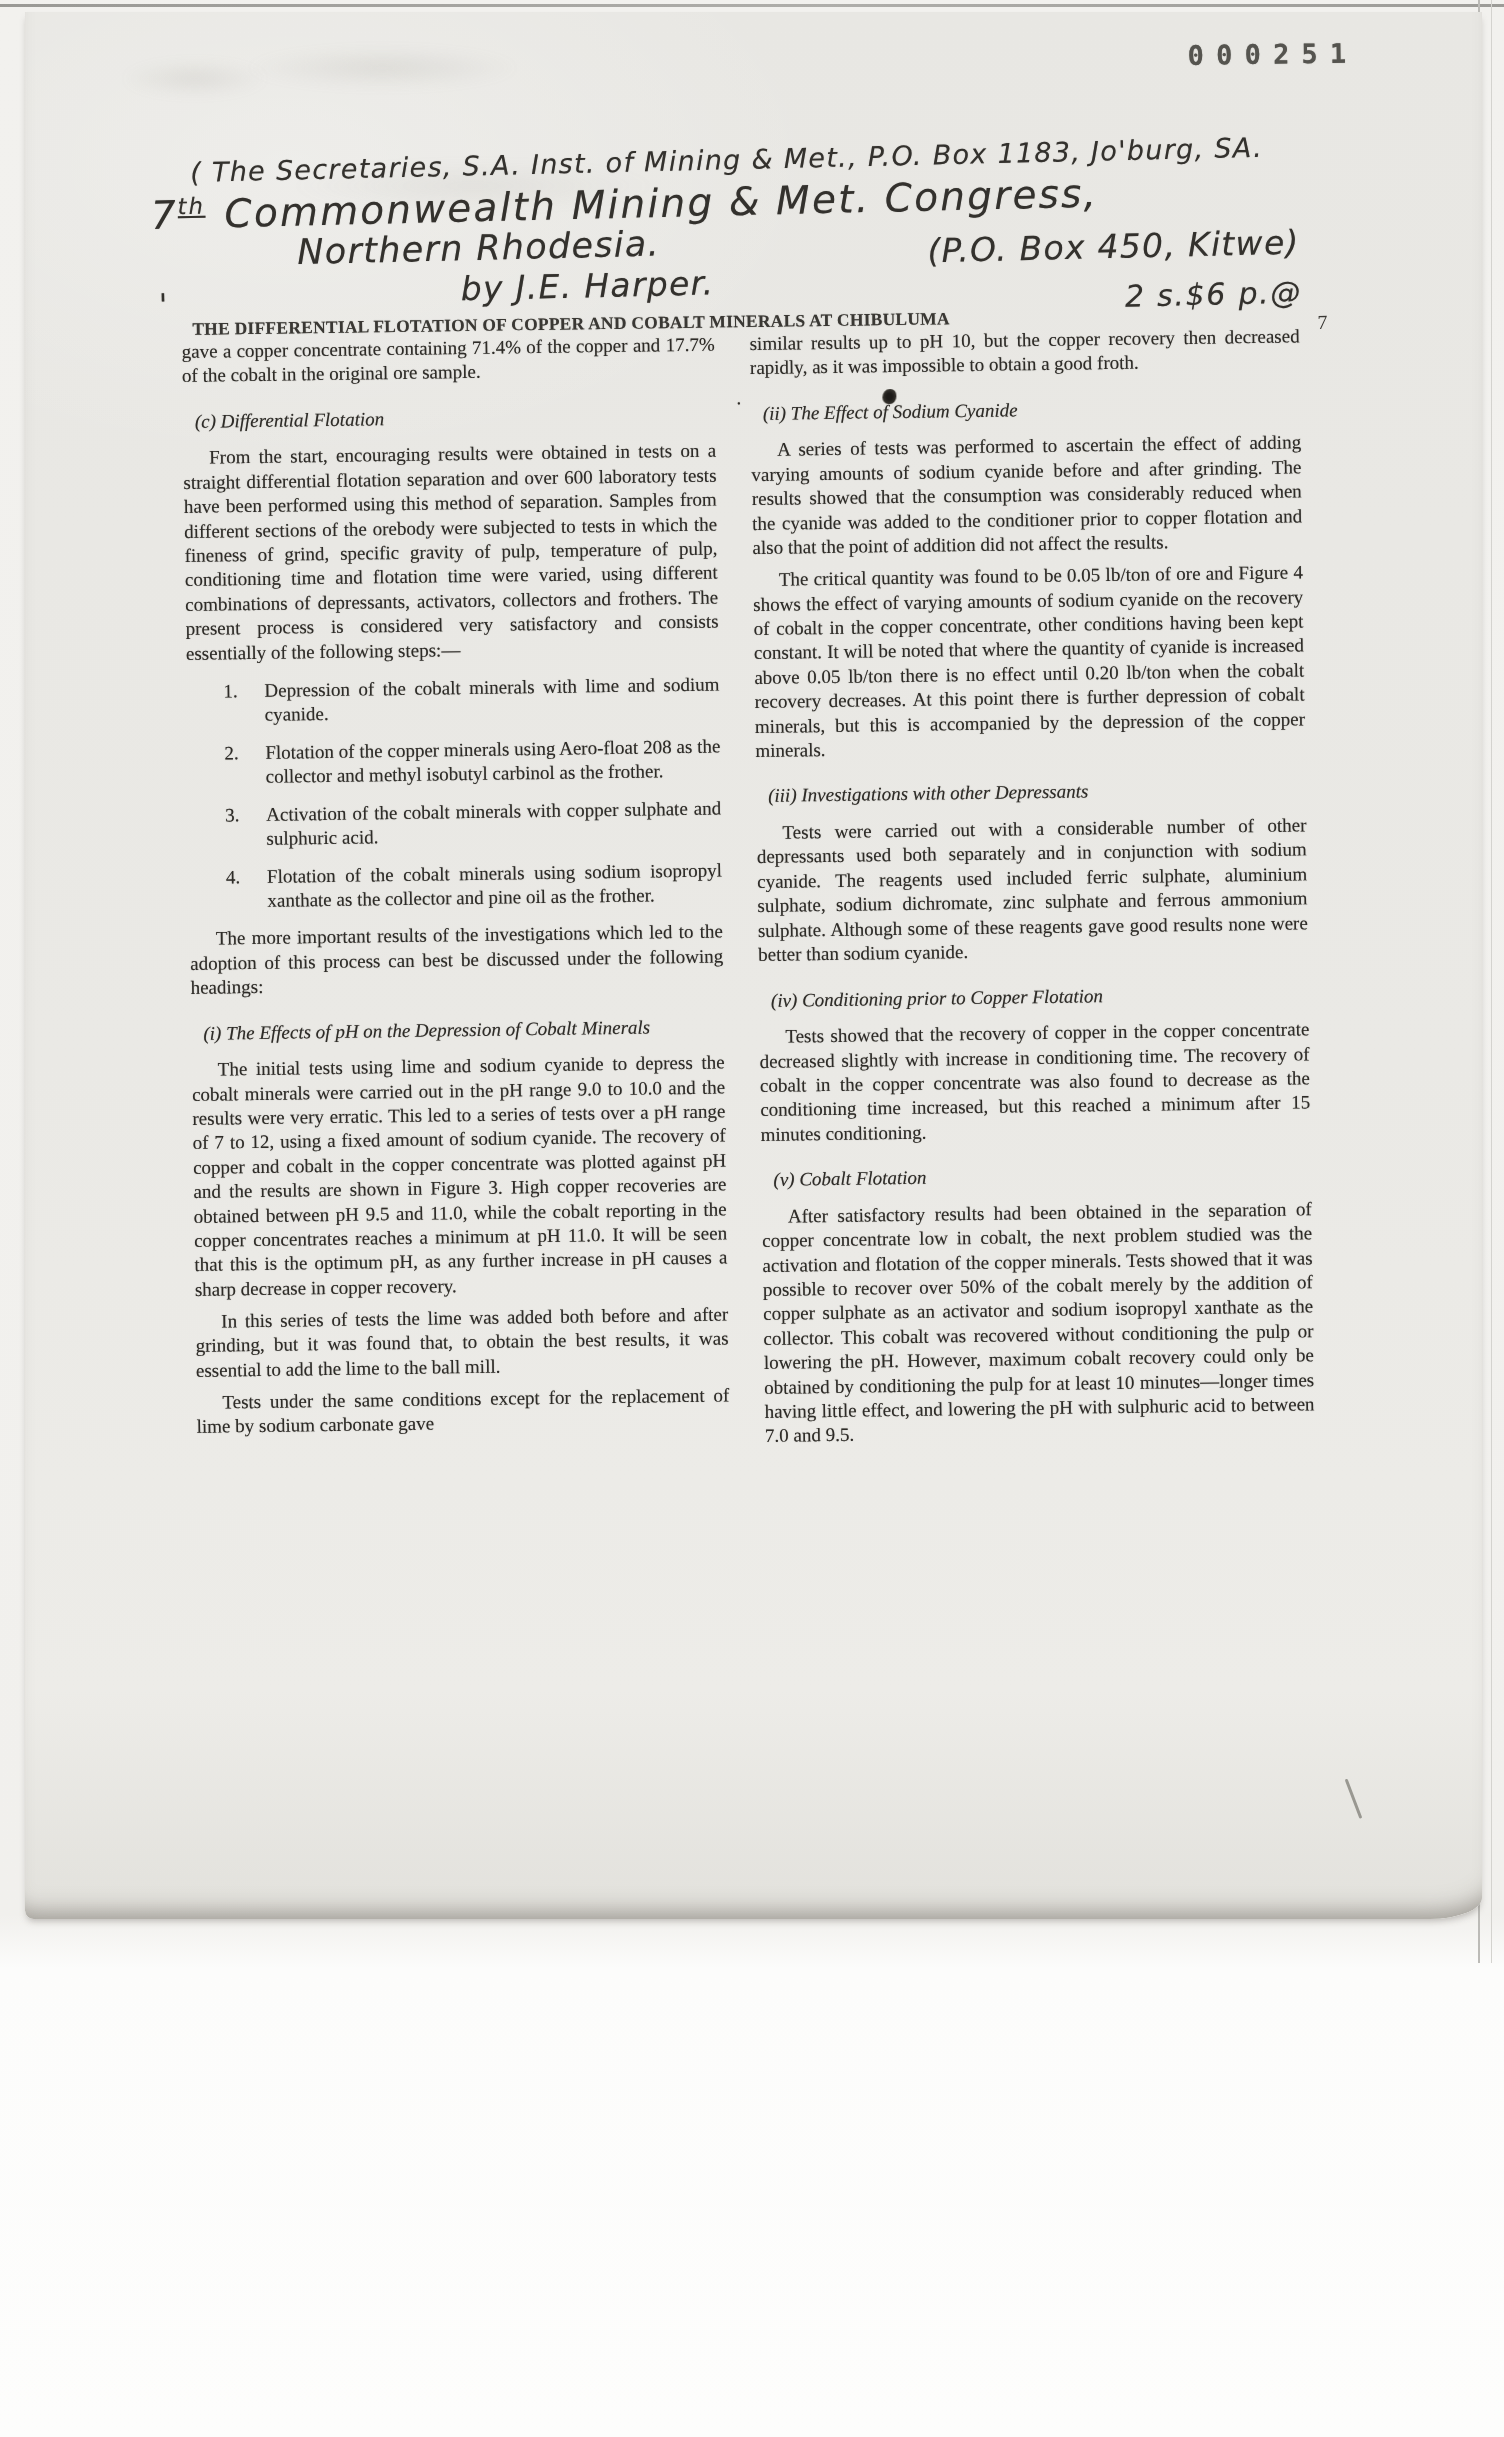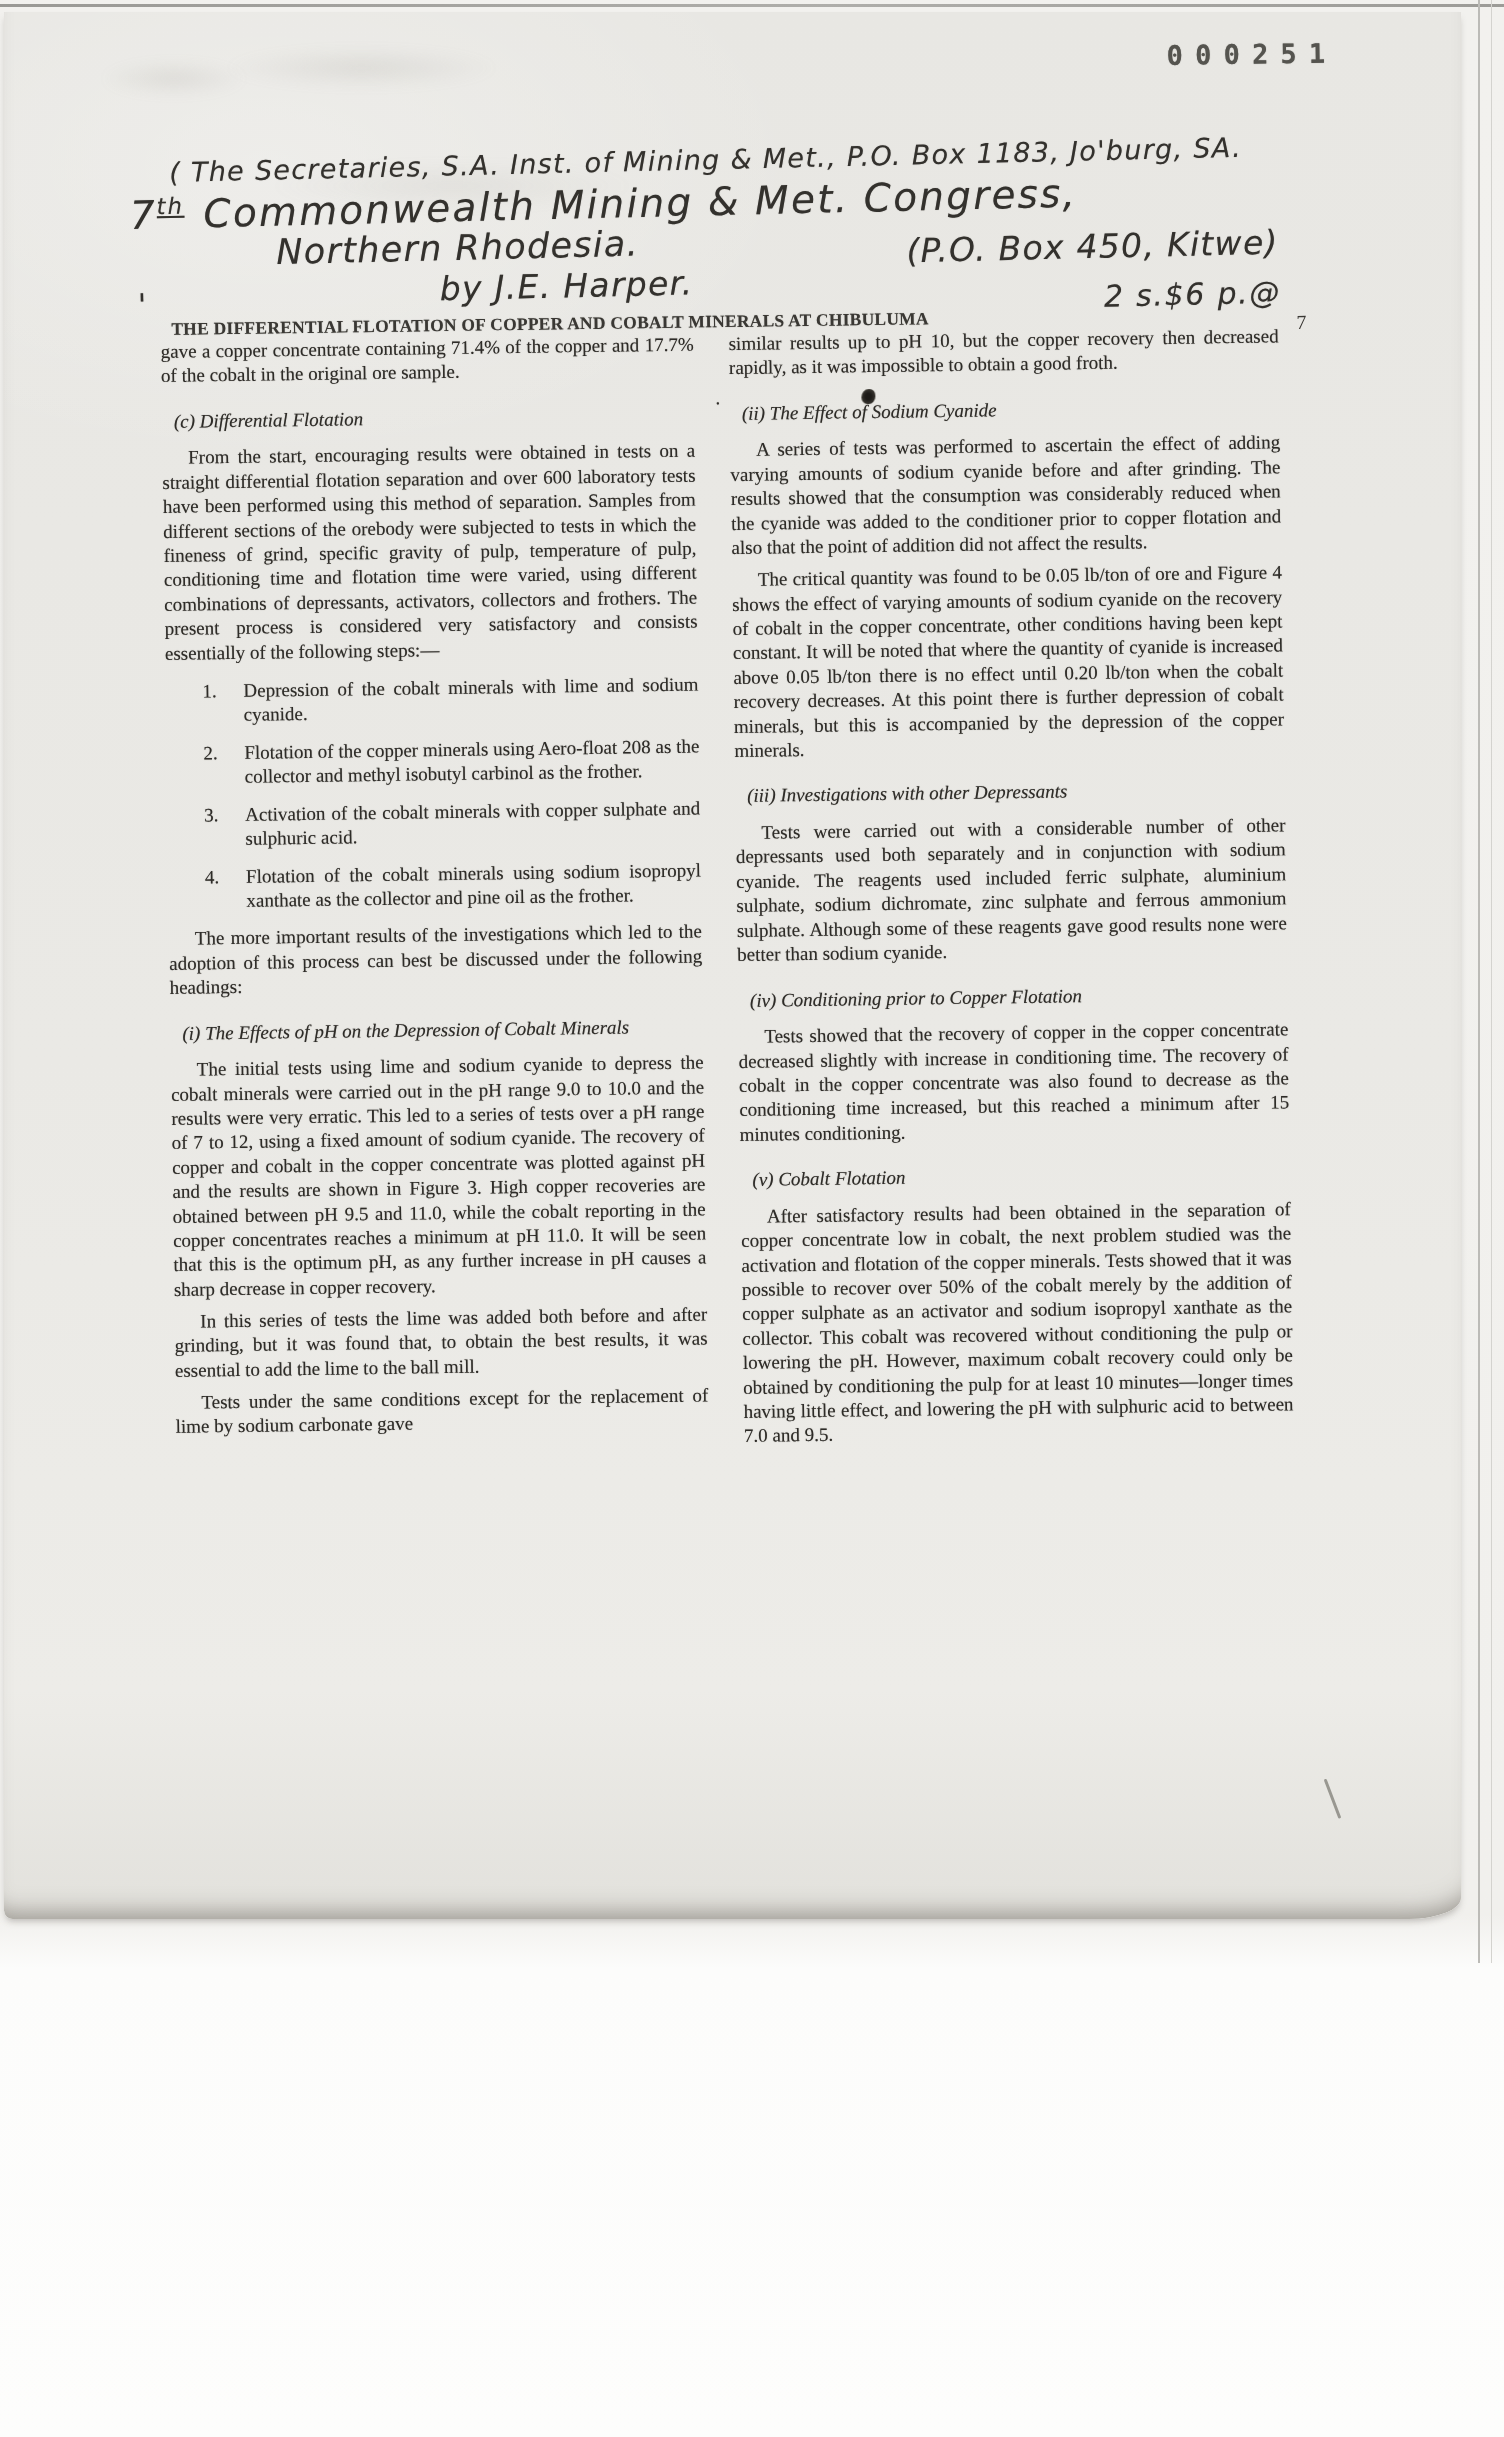--- a/index.html
+++ b/index.html
@@ -7,21 +7,21 @@
     width:1504px;height:2438px;position:relative;overflow:hidden;
     background:linear-gradient(to bottom,#f2f1ee 0,#f1f0ed 1915px,#fcfcfb 1968px,#fdfdfc 100%);
     font-family:"Liberation Serif","DejaVu Serif",serif;
   }
   .topline{position:absolute;left:0;top:4.4px;width:1504px;height:2.6px;
     background:linear-gradient(90deg,#8a8985,#a3a29e 55%,#8d8c88);opacity:.85;}
   .edge-line{position:absolute;top:0;height:1963px;background:#bcbbb7;}
   .e1{left:1478px;width:1.7px;}
   .e2{left:1491px;width:0.9px;background:#d4d3cf;}
   .page{
-    position:absolute;left:4px;top:12.2px;width:1457px;height:1907px;
+    position:absolute;left:25px;top:12.2px;width:1457px;height:1907px;
     background:
       radial-gradient(ellipse 784px 435px at 18% 8%, rgba(255,255,255,.25), rgba(255,255,255,0) 70%),
       linear-gradient(180deg,#e8e7e3 0%,#eae9e5 55%,#edece8 88%,#e2e1dc 100%);
     border-bottom-right-radius:52px 21px;
     border-bottom-left-radius:8.7px;
     box-shadow: inset 0 -22.6px 21px -15.7px rgba(95,90,82,.5), 0 4.4px 7px -2.6px rgba(80,75,68,.35);
   }
   .content{position:absolute;inset:0;transform:rotate(-0.8deg);transform-origin:55% 30%;}
   
   .ghost{position:absolute;border-radius:50%;filter:blur(6.1px);opacity:.5;

